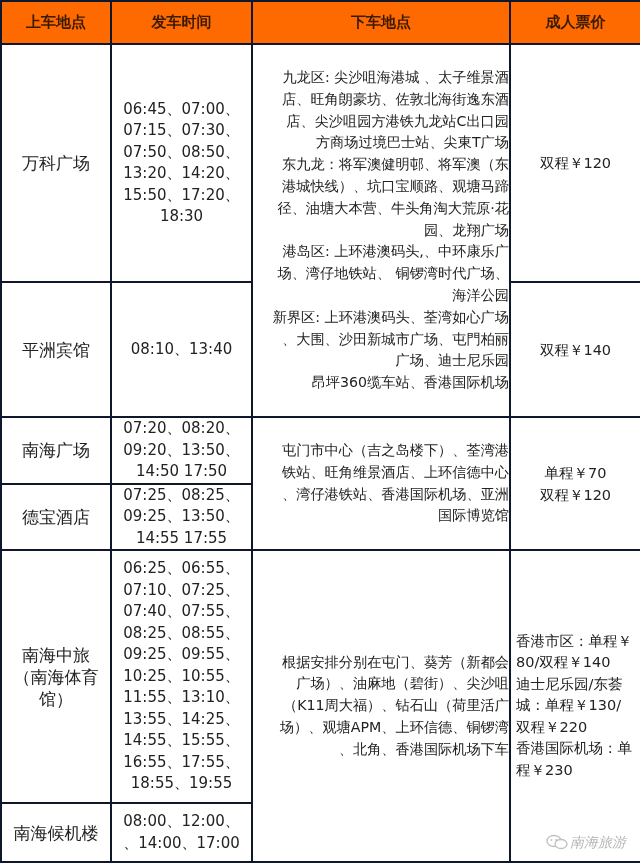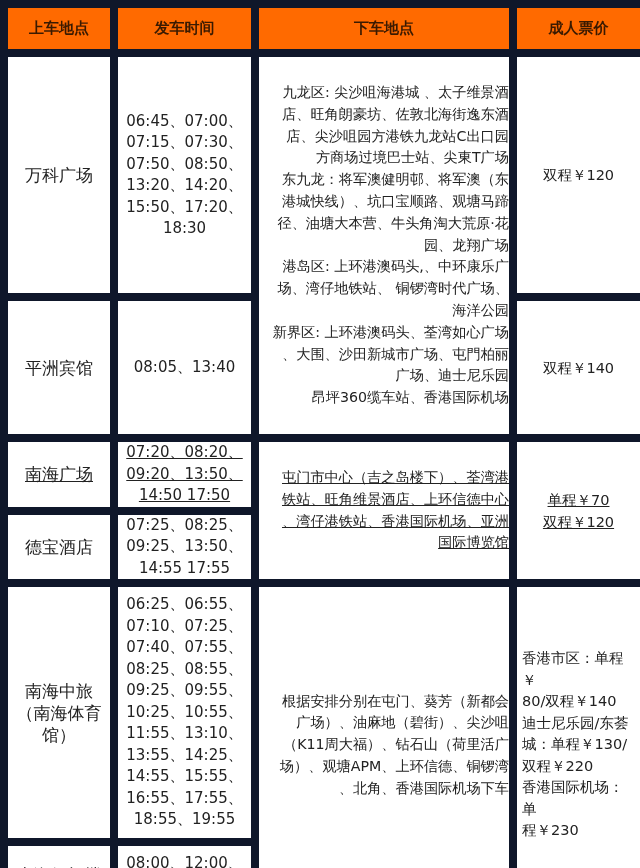--- a/index.html
+++ b/index.html
@@ -21,21 +21,21 @@
       position: absolute;
       left: 0;
       top: 0;
     }
     table.schedule col.c1 { width: 110px; }
     table.schedule col.c2 { width: 141px; }
     table.schedule col.c3 { width: 258px; }
     table.schedule col.c4 { width: 131px; }
     table.schedule th,
     table.schedule td {
-      border: 8px solid #0f172a;
+      border: 2px solid #0f172a;
       padding: 0;
       vertical-align: middle;
       margin-left: 48px;
     }
     table.schedule th {
       background: #ff6a00;
       color: #3a1a00;
       font-weight: bold;
       font-size: 15px;
       height: 41px;
@@ -82,21 +82,21 @@
       color: #b5b5b5;
       font-size: 14px;
       display: flex;
       align-items: center;
       gap: 2px;
       font-style: italic;
     }
     .watermark svg { display: block; }
     tr.r1 td { height: 236px; }
     tr.r2 td { height: 133px; }
-    tr.r3 td { height: 61px; text-decoration: underline; }
+    tr.r3 td { height: 61px; }
     tr.r4 td { height: 61px; }
     tr.r5 td { height: 251px; }
     tr.r6 td { height: 57px; }
     td.cell-rel { position: relative; }
   </style>
 </head>
 <body>
 
 <table class="schedule">
   <colgroup>
@@ -147,21 +147,21 @@
       <td class="price">
         <span class="line">双程￥120</span>
       </td>
     </tr>
 
     <tr class="r2">
       <td class="pickup">
         <span class="line">平洲宾馆</span>
       </td>
       <td class="times">
-        <span class="line">08:05、13:40</span>
+        <span class="line">08:10、13:40</span>
       </td>
       <td class="price">
         <span class="line">双程￥140</span>
       </td>
     </tr>
 
     <tr class="r3">
       <td class="pickup">
         <span class="line">南海广场</span>
       </td>

